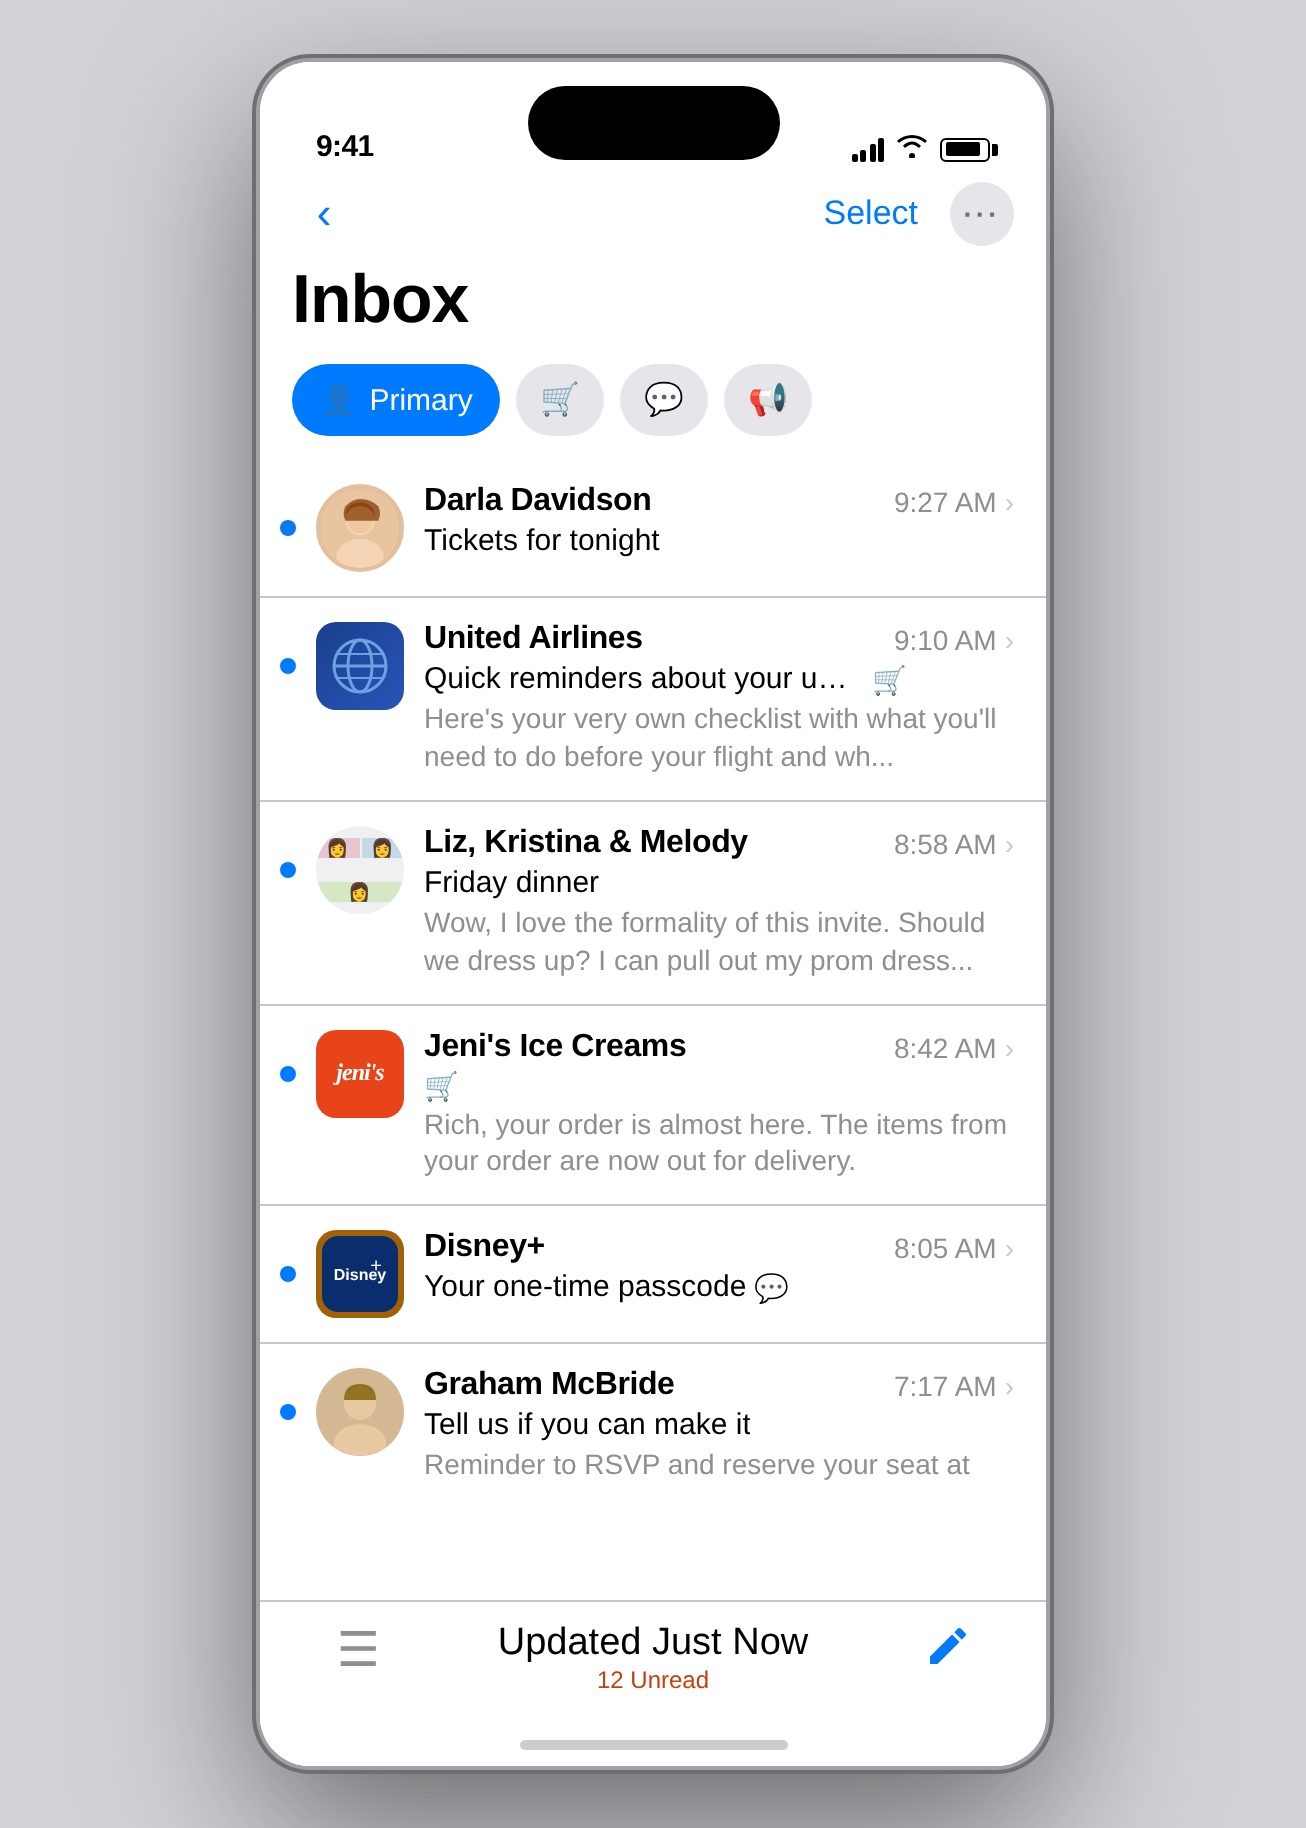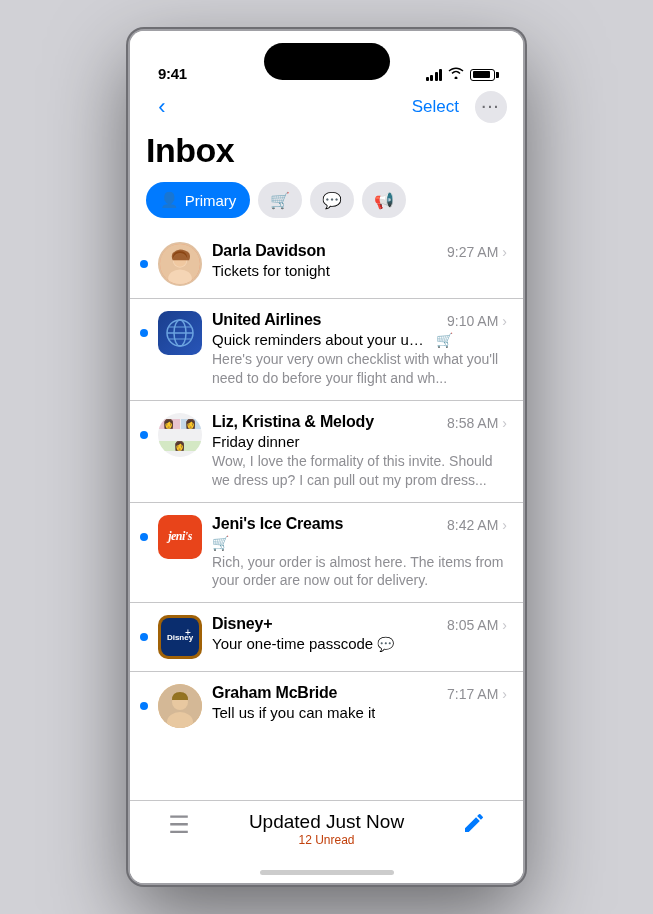--- a/index.html
+++ b/index.html
@@ -10,21 +10,21 @@
       justify-content: center;
       align-items: center;
       min-height: 100vh;
       font-family: -apple-system, 'SF Pro Text', 'Helvetica Neue', sans-serif;
     }
 
     .phone-shell {
       width: 393px;
       height: 852px;
       background: #fff;
-      border-radius: 14px;
+      border-radius: 25px;
       position: relative;
       overflow: hidden;
       box-shadow:
         0 0 0 2px #a0a0a5,
         0 0 0 4px #6e6e73,
         0 30px 80px rgba(0,0,0,0.5);
     }
 
     
     .dynamic-island {
@@ -263,21 +263,21 @@
     }
 
     .email-body {
       flex: 1;
       min-width: 0;
     }
 
     .email-header {
       display: flex;
       justify-content: space-between;
-      align-items: flex-end;
+      align-items: center;
       margin-bottom: 2px;
     }
 
     .sender-name {
       font-size: 16px;
       font-weight: 600;
       color: #000;
       letter-spacing: -0.2px;
     }
 
@@ -627,20 +627,21 @@
           <div class="email-header">
             <span class="sender-name">Graham McBride</span>
             <div class="email-meta">
               <span class="email-time">7:17 AM</span>
               <span class="chevron-right">›</span>
             </div>
           </div>
           <div class="email-subject">
             <span class="email-subject-text">Tell us if you can make it</span>
           </div>
+          <div class="email-preview">Reminder to RSVP and reserve your seat at</div>
         </div>
       </div>
 
     </div>
 
     <div class="tab-bar">
       <div class="tab-bar-item">
         <span class="tab-bar-icon">☰</span>
       </div>
       <div class="tab-bar-center">

